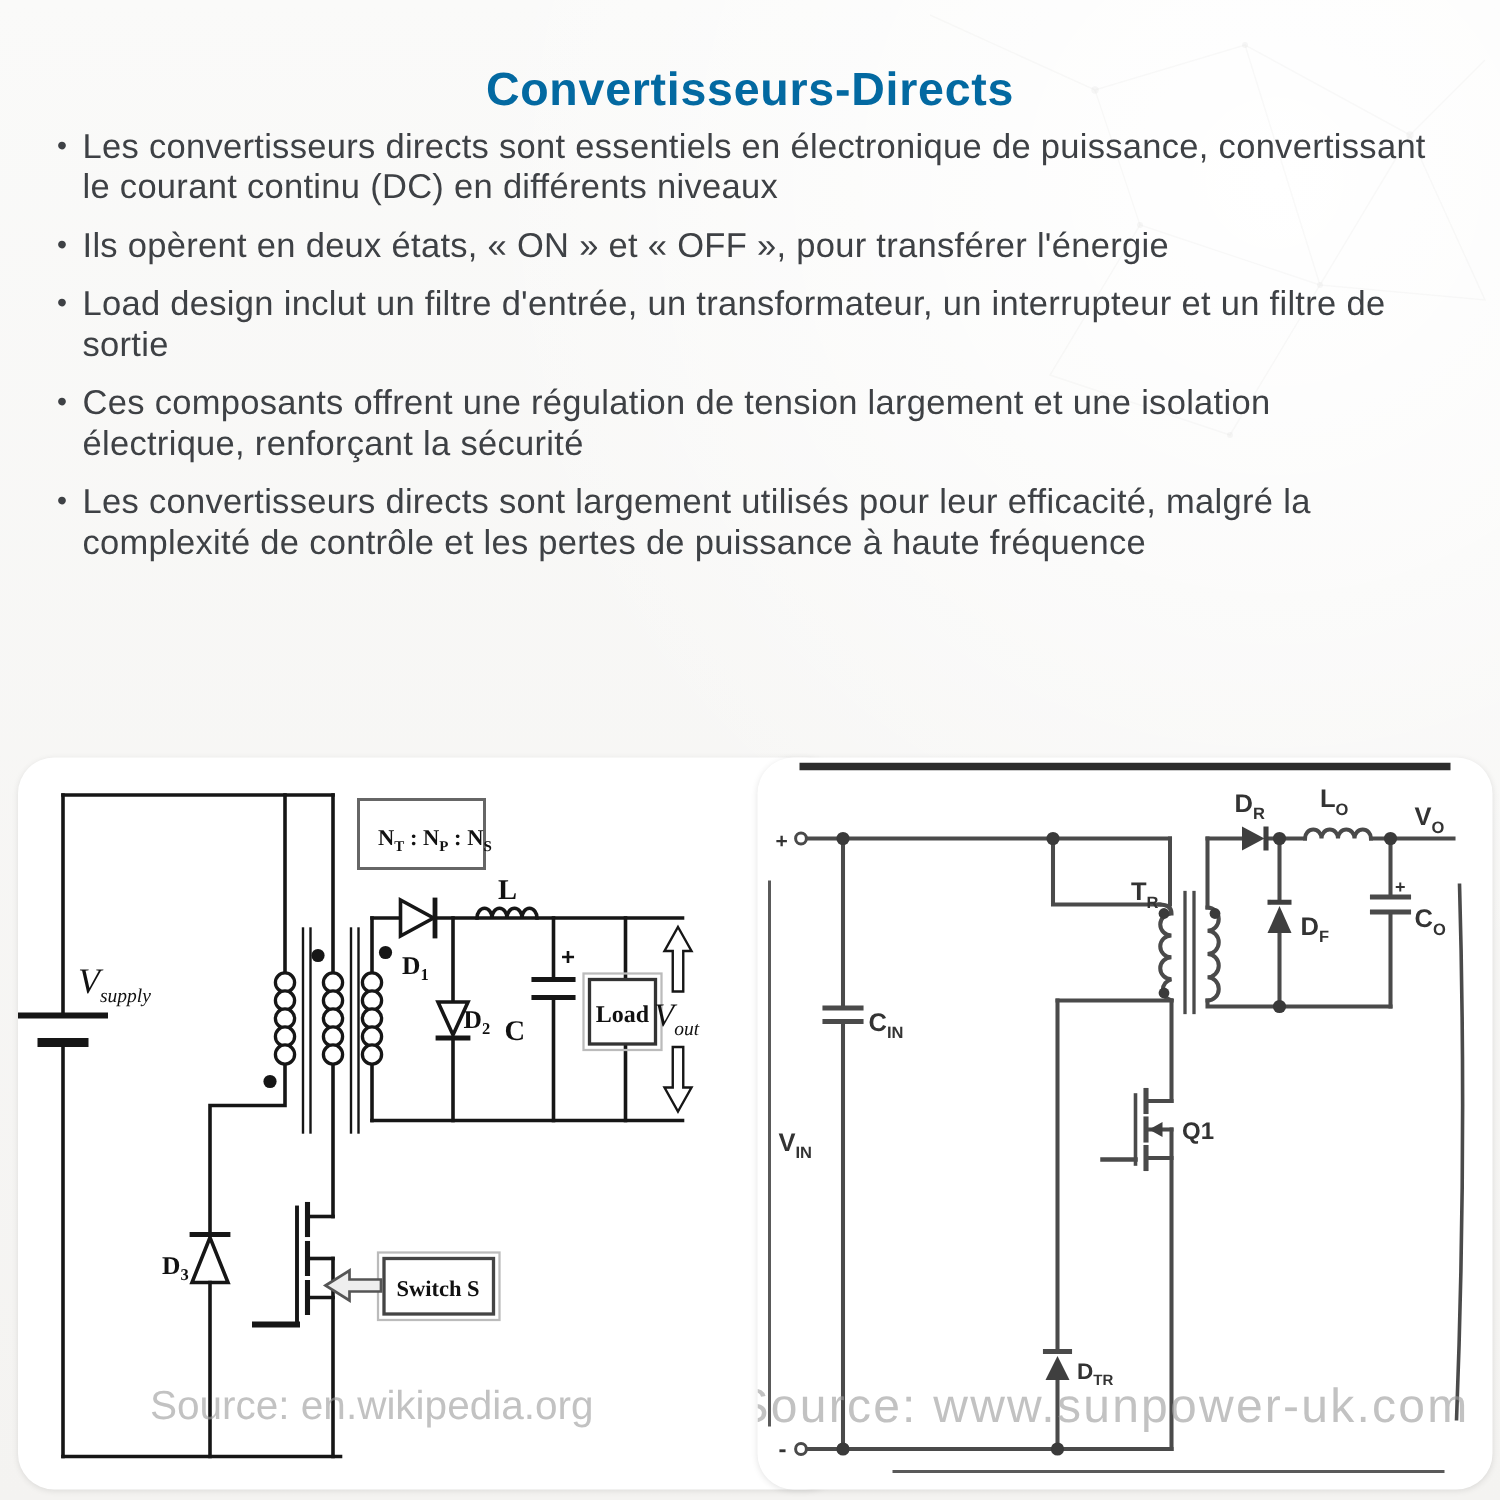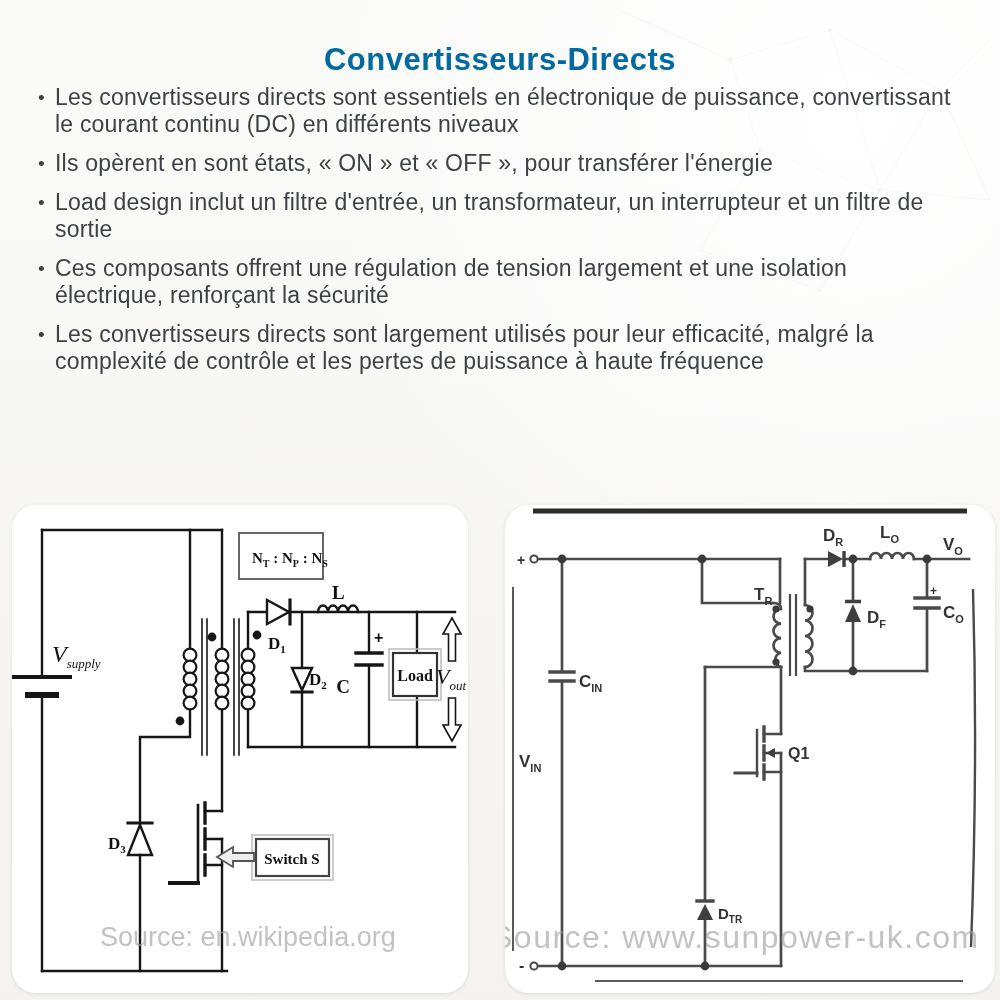--- a/index.html
+++ b/index.html
@@ -34,21 +34,21 @@
     flex:0 0 auto;width:17px;
     font-size:19px;line-height:27px;color:#3e4145;
   }
   .bullet-text{flex:1 1 auto;}
   .panel{
     position:absolute;top:505px;height:488px;
     background:#ffffff;border-radius:24px;
     box-shadow:0 1px 4px rgba(0,0,0,.10);
     overflow:hidden;
   }
-  #panel-left{left:12px;width:456px;}
+  #panel-left{left:12px;width:549px;}
   #panel-right{left:505px;width:490px;}
   svg text{user-select:none;}
   .wm{
     font-family:"Liberation Sans",sans-serif;
     fill:#9d9d9d;opacity:.62;
   }
 </style>
 </head>
 <body>
 
@@ -73,21 +73,21 @@
 
 <div class="title">Convertisseurs-Directs</div>
 
 <div class="bullets">
   <div class="bullet-item">
     <span class="bullet-dot">•</span>
     <span class="bullet-text">Les convertisseurs directs sont essentiels en électronique de puissance, convertissant le courant continu (DC) en différents niveaux</span>
   </div>
   <div class="bullet-item">
     <span class="bullet-dot">•</span>
-    <span class="bullet-text">Ils opèrent en sont états, « ON » et « OFF », pour transférer l'énergie</span>
+    <span class="bullet-text">Ils opèrent en deux états, « ON » et « OFF », pour transférer l'énergie</span>
   </div>
   <div class="bullet-item">
     <span class="bullet-dot">•</span>
     <span class="bullet-text">Load design inclut un filtre d'entrée, un transformateur, un interrupteur et un filtre de sortie</span>
   </div>
   <div class="bullet-item">
     <span class="bullet-dot">•</span>
     <span class="bullet-text">Ces composants offrent une régulation de tension largement et une isolation électrique, renforçant la sécurité</span>
   </div>
   <div class="bullet-item">

